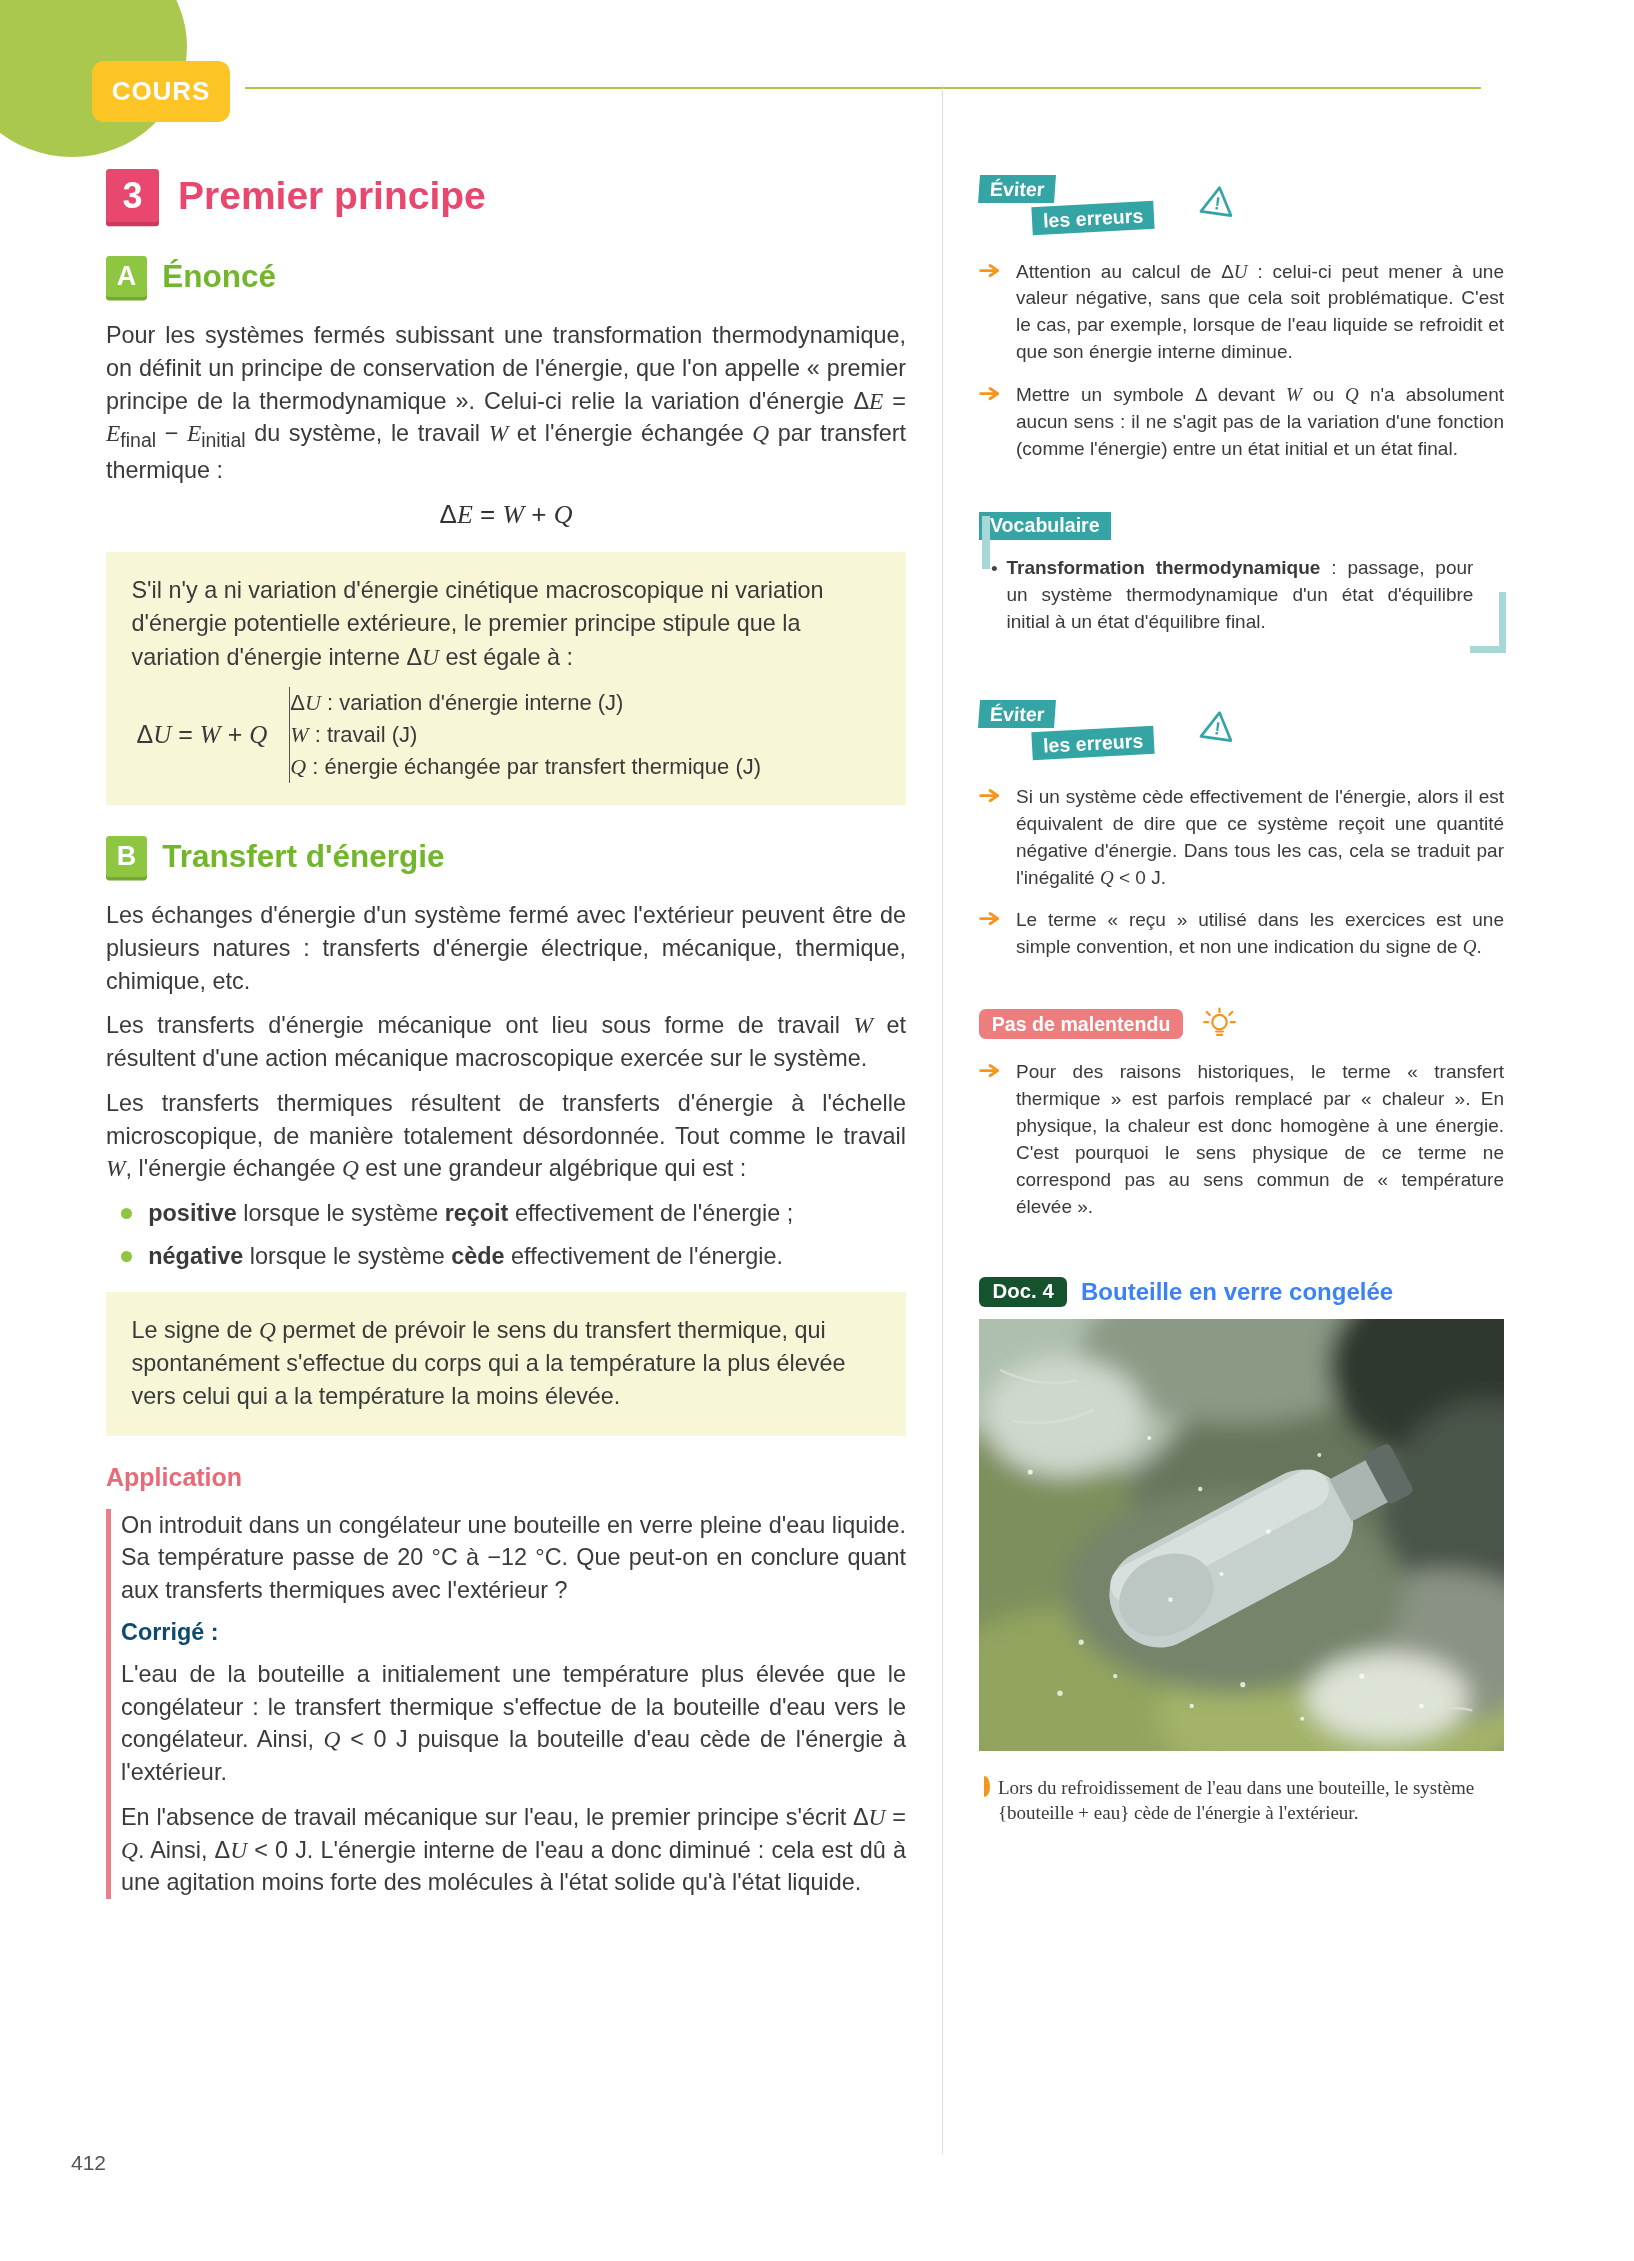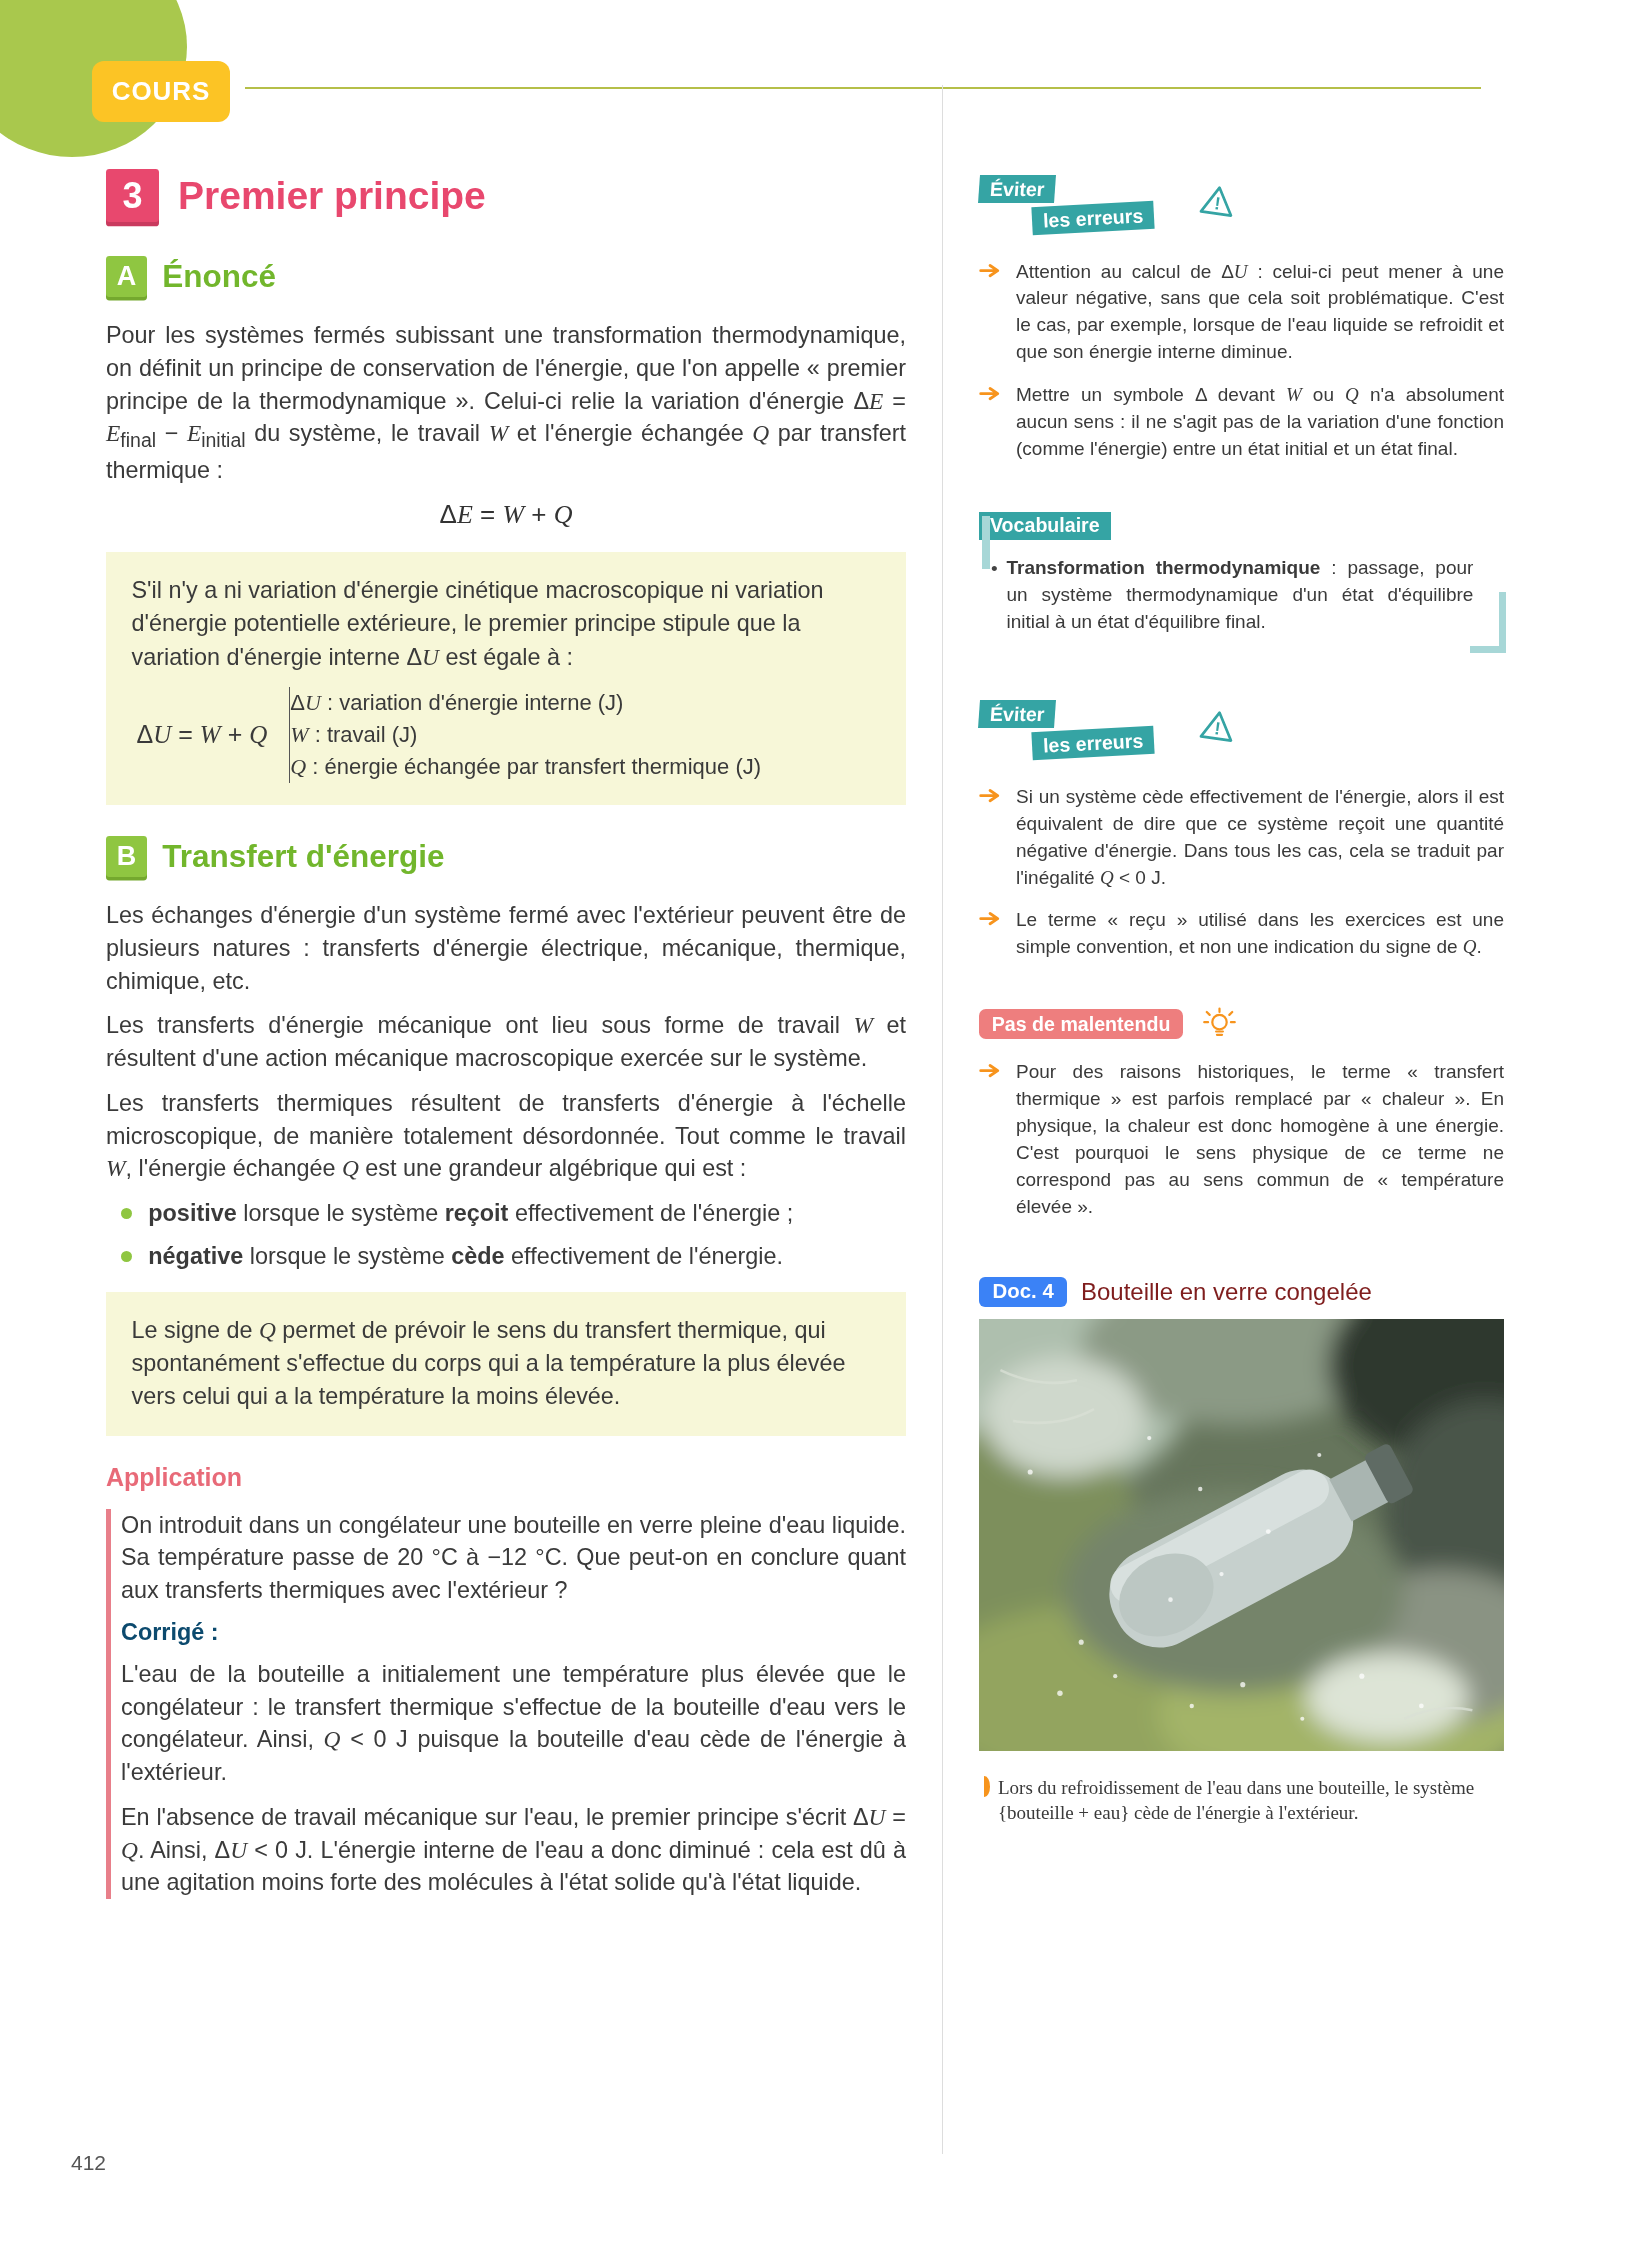--- a/index.html
+++ b/index.html
@@ -77,23 +77,23 @@
                         border-right:7.7px solid #a7d7d7; border-bottom:7.7px solid #a7d7d7; }
   .vocab-entry .dot { position:absolute; left:3.4px; top:8.5px; font-size:19px; color:#444; }
   .eviter2-wrap { margin-top:54px; }
 
   .malentendu-head { display:flex; align-items:center; gap:17px; margin:44px 0 15.3px; }
   .badge-salmon { background:#ee7e7e; color:#fff; font-weight:bold; font-size:19.6px;
                   padding:3.4px 12.8px; border-radius:6.8px; }
 
   .doc { margin-top:56px; }
   .doc-header { display:flex; align-items:center; gap:13.6px; margin-bottom:12px; }
-  .badge-orange { background:#3b82f6; color:#fff; font-weight:bold; font-size:20.4px;
+  .badge-orange { background:#14532d; color:#fff; font-weight:bold; font-size:20.4px;
                   padding:3.4px 13.6px; border-radius:6px; }
-  .doc-title { font-size:24px; font-weight:normal; color:#7f1d1d; }
+  .doc-title { font-size:24px; font-weight:bold; color:#3b82f6; }
   .photo { width:525px; height:432px; display:block; }
   .caption { display:flex; gap:8px; margin-top:24px;font-family:Liberation Serif, serif; }
   .caption p { font-size:19px; line-height:1.35; text-align:left; }
   .crescent { flex:0 0 11px; height:20.4px; border-right:6px solid #f7941d;
               border-radius:50%; margin-top:1.7px; }
 </style>
 </head>
 <body>
 
 <div class="blob"></div>

